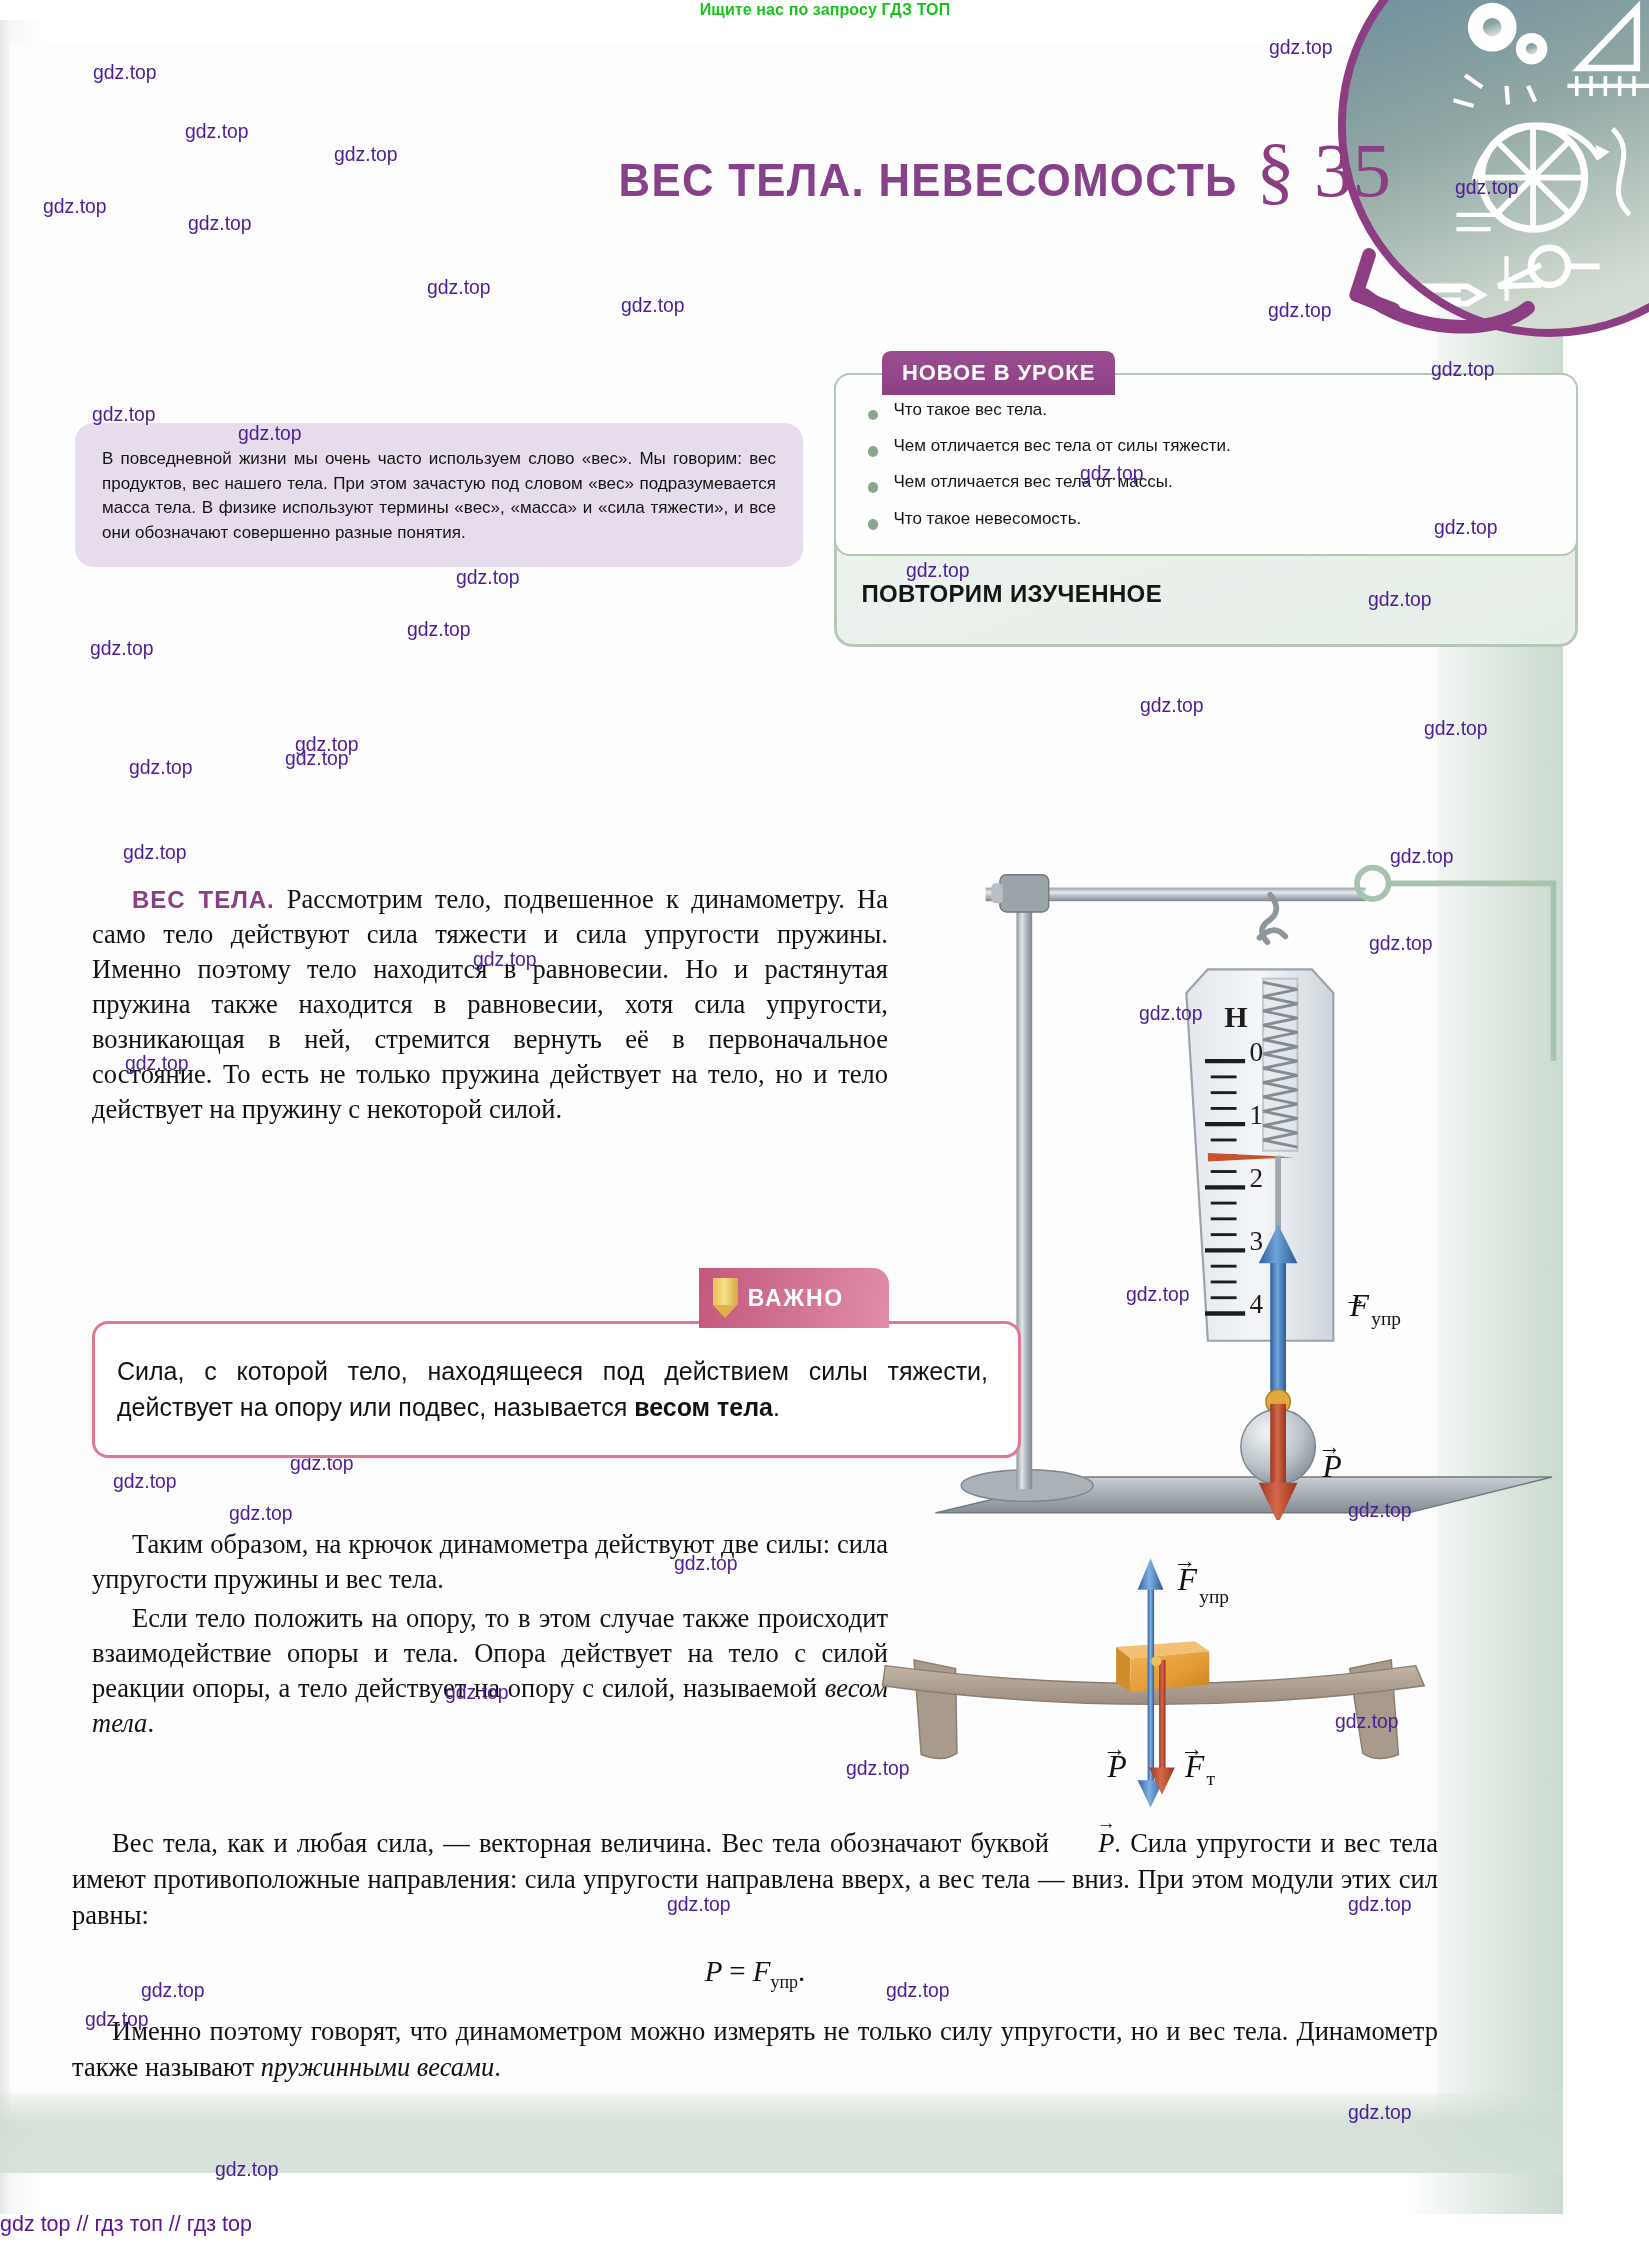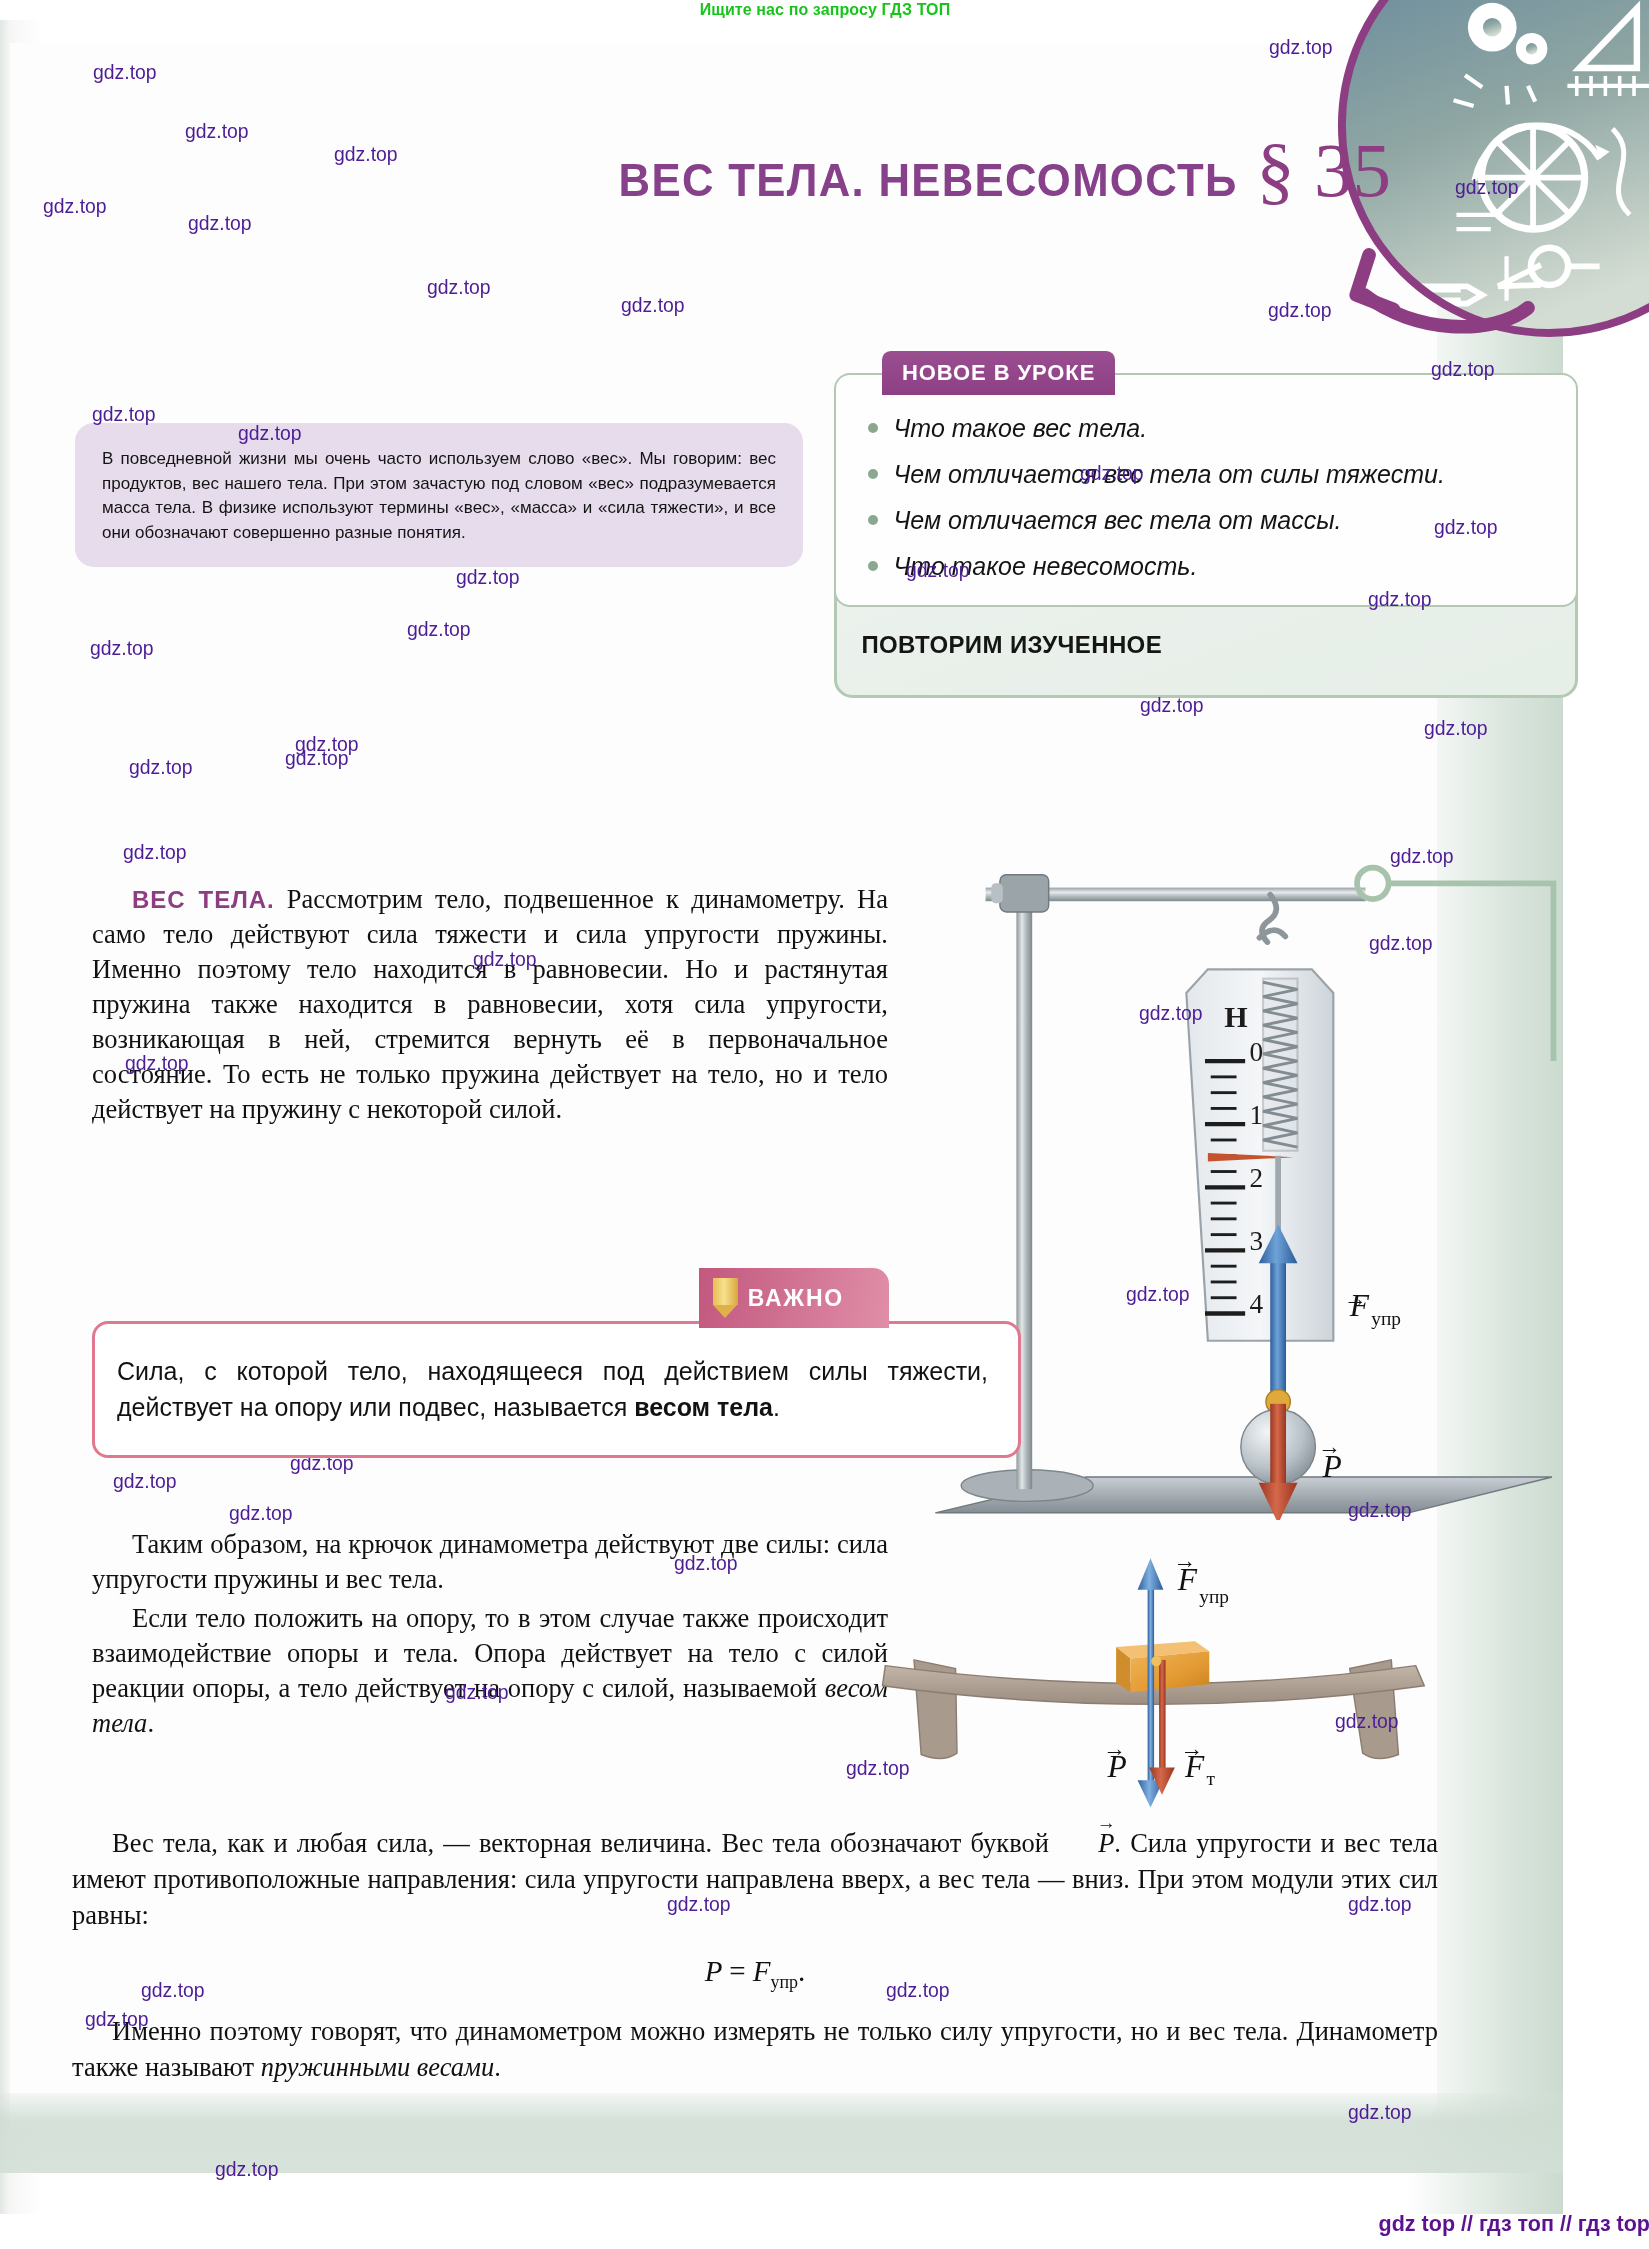--- a/index.html
+++ b/index.html
@@ -42,21 +42,21 @@
   }
 
   
   .promo-top{
     position:absolute;top:1.4px;left:0;width:1650px;
     text-align:center;color:#18c41c;font-size:16px;font-weight:bold;
     letter-spacing:0.1px;
   }
   .promo-bottom{
     position:absolute;bottom:13px;left:0;width:1650px;
-    text-align:right;color:#5c1191;font-size:21.5px;font-weight:bold;
+    text-align:left;color:#5c1191;font-size:21.5px;font-weight:normal;
   }
 
   
   .corner-wrap{position:absolute;right:0;top:0;width:337px;height:358px;overflow:hidden;}
 
   
   .heading{
     position:absolute;left:373px;top:136px;width:1018px;height:86px;
     display:flex;align-items:baseline;justify-content:flex-end;gap:18.6px;
   }
@@ -97,24 +97,23 @@
     padding:8.6px 20px 9.3px 20px;border-radius:8.6px 8.6px 0 0;
     z-index:3;
   }
   .green-inner-white{
     background:#fdfefd;border:2.9px solid #b3c9b4;border-radius:16px;
     margin:-2.9px -2.9px 0 -2.9px;
     padding:21.5px 24.4px 24.4px 24.4px;
   }
   ul.lesson-list{list-style:none;margin:0;padding:0;}
   ul.lesson-list li{
-    position:relative;padding-left:33px;margin:16px 0 16px 0;
-    font-size:25px;color:#141414;line-height:1.2;
+    position:relative;padding-left:33px;margin:3px 0 16px 0;
+    font-size:17px;color:#141414;line-height:1.2;
     font-family:"Liberation Sans", sans-serif;
-    font-style:italic;
   }
   ul.lesson-list li:last-child{margin-bottom:0;}
   ul.lesson-list li::before{
     content:"";position:absolute;left:7.2px;top:10px;
     width:10.8px;height:10.8px;border-radius:50%;background:#8ba88f;
   }
   .repeat-head{
     font-size:24px;font-weight:bold;color:#151515;letter-spacing:0.4px;
     padding:24.4px 0 17px 24.4px;
   }

